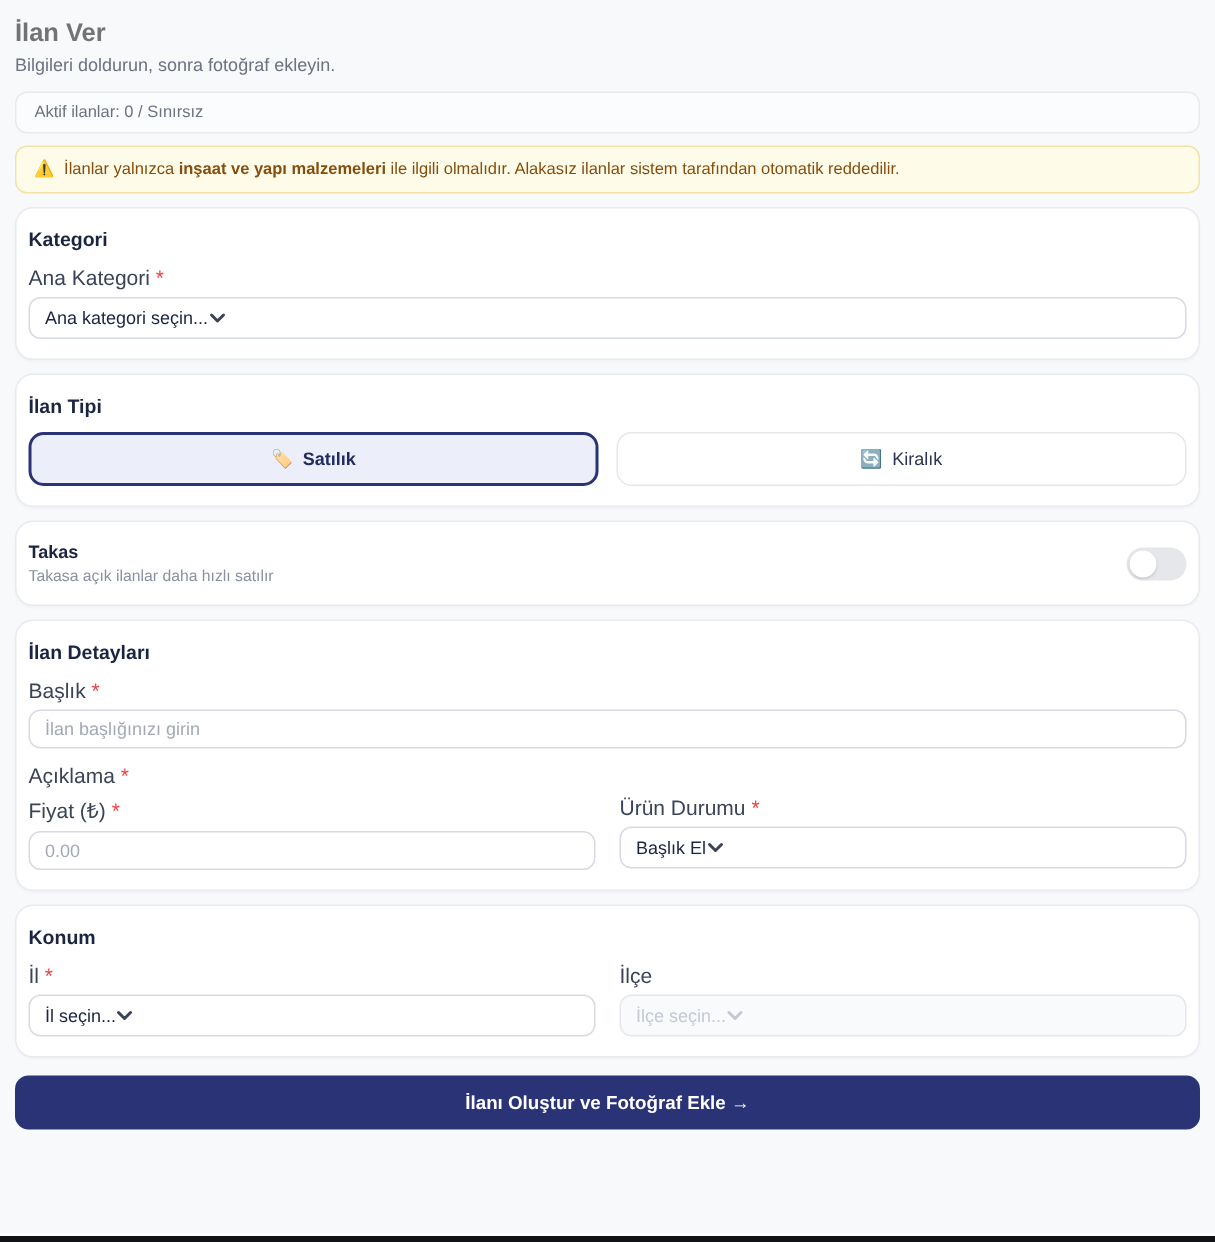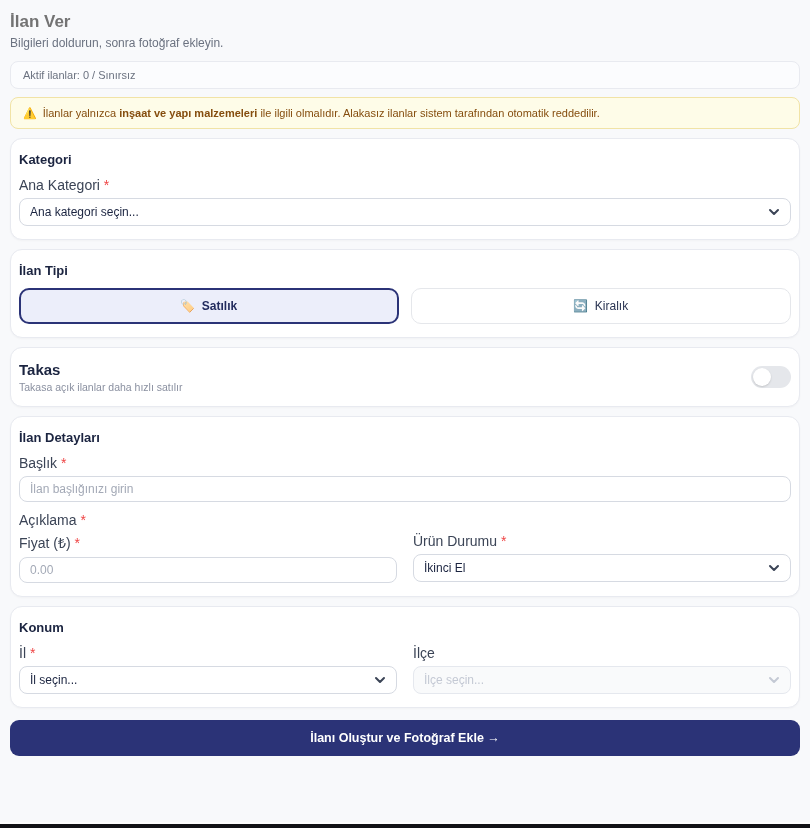--- a/index.html
+++ b/index.html
@@ -44,21 +44,21 @@
     width: 100%; border: 1px solid #d6dae2; border-radius: 8px;
     background: #fff; font-size: 12px; color: #1b2440;
     font-family: "Liberation Sans", sans-serif;
   }
   .text-input { height: 26px; padding: 0 10px; outline: none; }
   .text-input::placeholder { color: #a3a9b6; }
   textarea.text-area { height: 82px; padding: 8px 10px; resize: none; outline: none; }
   textarea.text-area::placeholder { color: #a3a9b6; }
 
   .fake-select {
-    height: 28px; display: flex; align-items: center; justify-content: space-between;
+    height: 28px; display: flex; align-items: center; justify-content: flex-start;
     padding: 0 10px; cursor: pointer;
   }
   .fake-select .sel-text { font-size: 12px; color: #1b2440; }
   .fake-select.disabled { background: #f9fafb; border-color: #e5e8ee; cursor: default; }
   .fake-select.disabled .sel-text { color: #c4c9d4; }
   .chev { width: 12px; height: 12px; flex: 0 0 auto; }
   .chev path { stroke: #3b4456; stroke-width: 2; fill: none; stroke-linecap: round; stroke-linejoin: round; }
   .fake-select.disabled .chev path { stroke: #c4c9d4; }
 
   
@@ -68,21 +68,21 @@
     display: flex; align-items: center; justify-content: center; gap: 6px;
     font-size: 12px; color: #2a3452; cursor: pointer; font-weight: 500;
   }
   .type-btn.selected {
     border: 2px solid #2b3377; background: #eceefa; color: #232c5e; font-weight: 700;
   }
   .type-btn .t-icon { font-size: 12px; }
 
   
   .trade-row { display: flex; align-items: center; justify-content: space-between; }
-  .trade-heading { font-size: 15px; font-weight: 700; color: #1b2440; margin-bottom: 3px; }
+  .trade-heading { font-size: 12px; font-weight: 700; color: #1b2440; margin-bottom: 3px; }
   .trade-sub { font-size: 10.5px; color: #8a90a0; }
   .toggle {
     width: 40px; height: 22px; background: #e5e7eb; border-radius: 999px;
     position: relative; cursor: pointer; flex: 0 0 auto;
   }
   .toggle .knob {
     width: 18px; height: 18px; border-radius: 50%; background: #fff;
     position: absolute; top: 2px; left: 2px;
     box-shadow: 0 1px 2px rgba(0,0,0,0.15);
   }
@@ -187,21 +187,21 @@
           <span class="req">*</span>
         </div>
         <input class="text-input" type="text" placeholder="0.00" style="">
       </div>
       <div>
         <div class="field-label">
           <span>Ürün Durumu</span>
           <span class="req">*</span>
         </div>
         <div class="fake-select">
-          <span class="sel-text">İkinci El</span>
+          <span class="sel-text">Başlık El</span>
           <svg class="chev" viewBox="0 0 12 12">
               <path d="M2 4 L6 8 L10 4"></path>
             </svg>
         </div>
       </div>
     </div>
   </div>
 
   
   <div class="card">

